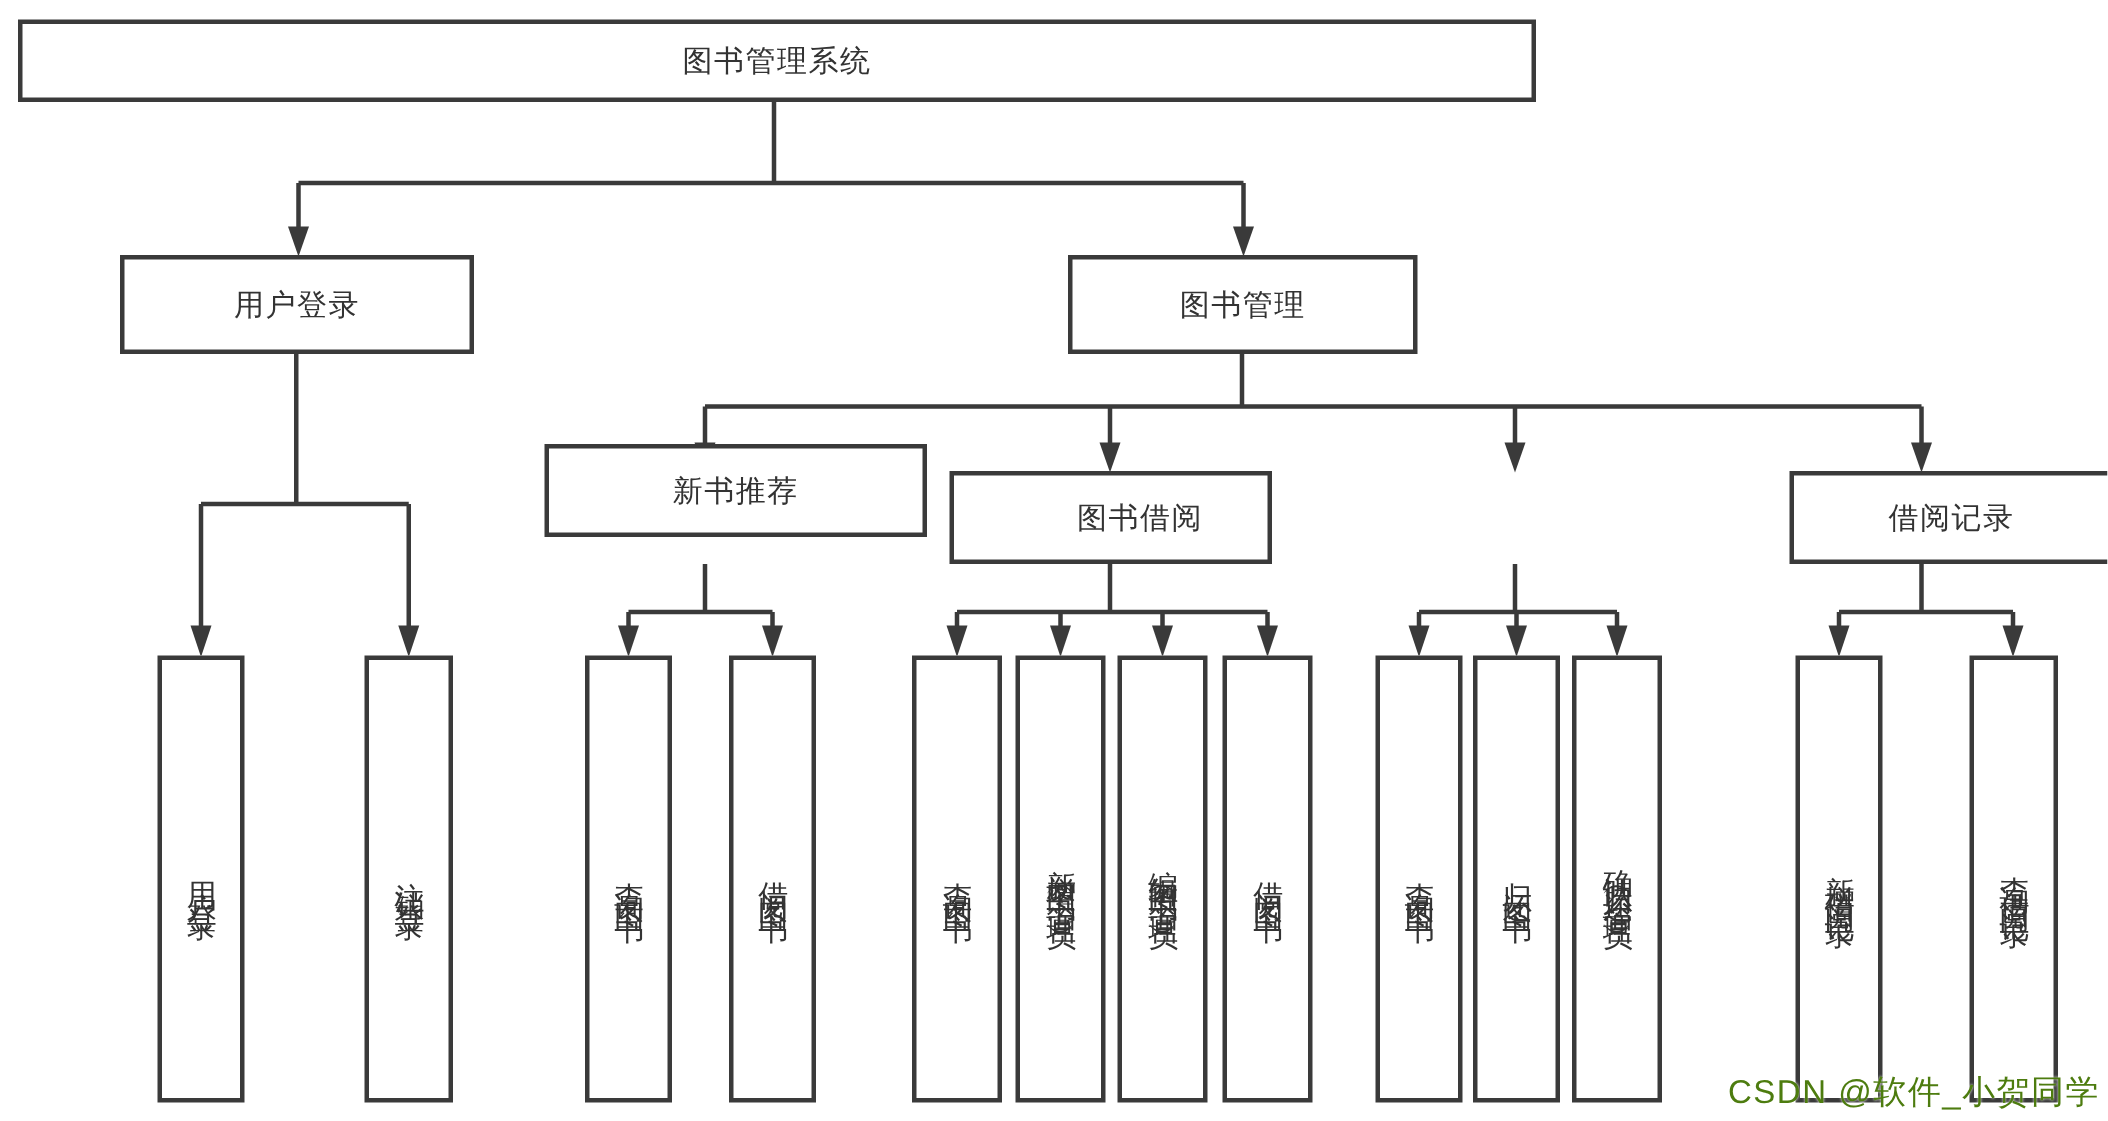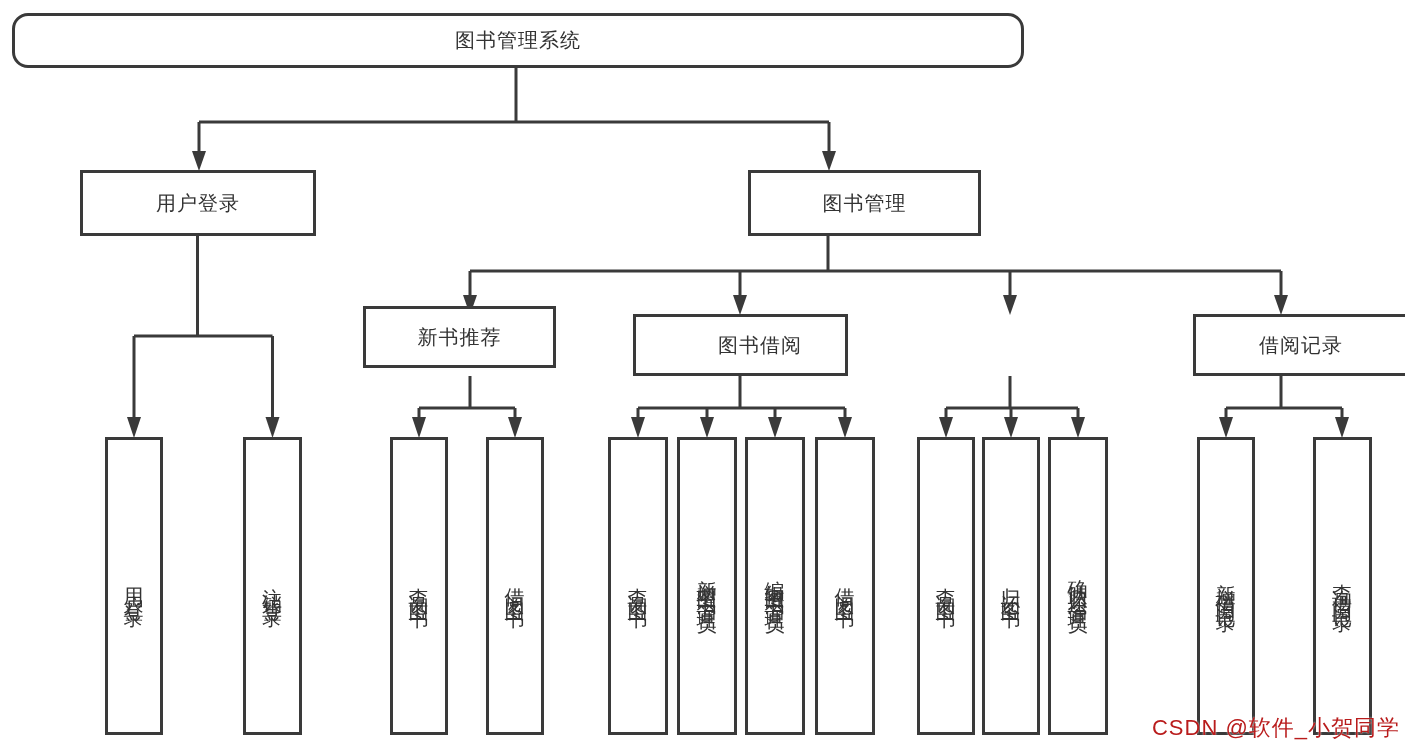--- a/index.html
+++ b/index.html
@@ -49,21 +49,21 @@
     font-size: 20px;
     letter-spacing: 7px;
     line-height: 1;
     color: #333333;
   }
   .watermark {
     position: absolute;
     right: 5px;
     bottom: 4px;
     font-size: 22px;
-    color: #b91c1c;
+    color: #4d7c0f;
     letter-spacing: 1px;
     white-space: nowrap;
     z-index: 3;
     text-shadow: 0 0 2px #ffffff;
   }
 </style>
 </head>
 <body>
 
 <div class="canvas">
@@ -101,26 +101,26 @@
       <polygon points="768,417 782,417 775,438"></polygon>
       <polygon points="838,417 852,417 845,438"></polygon>
       <polygon points="939,417 953,417 946,438"></polygon>
       <polygon points="1004,417 1018,417 1011,438"></polygon>
       <polygon points="1071,417 1085,417 1078,438"></polygon>
       <polygon points="1219,417 1233,417 1226,438"></polygon>
       <polygon points="1335,417 1349,417 1342,438"></polygon>
     </g>
   </svg>
 
-  <div class="node hbox" style="left:12px; top:13px; width:1012px; height:55px;border-radius:16px;">图书管理系统</div>
+  <div class="node hbox" style="left:12px; top:13px; width:1012px; height:55px;">图书管理系统</div>
 
   <div class="node hbox" style="left:80px; top:170px; width:236px; height:66px;">用户登录</div>
-  <div class="node hbox" style="left:712px; top:170px; width:233px; height:66px;margin-left:36px;">图书管理</div>
+  <div class="node hbox" style="left:712px; top:170px; width:233px; height:66px;">图书管理</div>
 
-  <div class="node hbox" style="left:363px; top:306px; width:193px; height:62px;font-family:Liberation Serif, serif;">新书推荐</div>
+  <div class="node hbox" style="left:363px; top:296px; width:255px; height:62px;font-family:Liberation Serif, serif;">新书推荐</div>
   <div class="node hbox" style="left:633px; top:314px; width:215px; height:62px;padding-left:39px;">图书借阅</div>
   <div class="node hbox" style="left:1173px; top:314px; width:216px; height:62px;margin-left:20px;">借阅记录</div>
 
   <div class="node vbox" style="left:105px; width:58px;">
     <span class="vtext">用户登录</span>
   </div>
   <div class="node vbox" style="left:243px; width:59px;">
     <span class="vtext">注销登录</span>
   </div>
 

